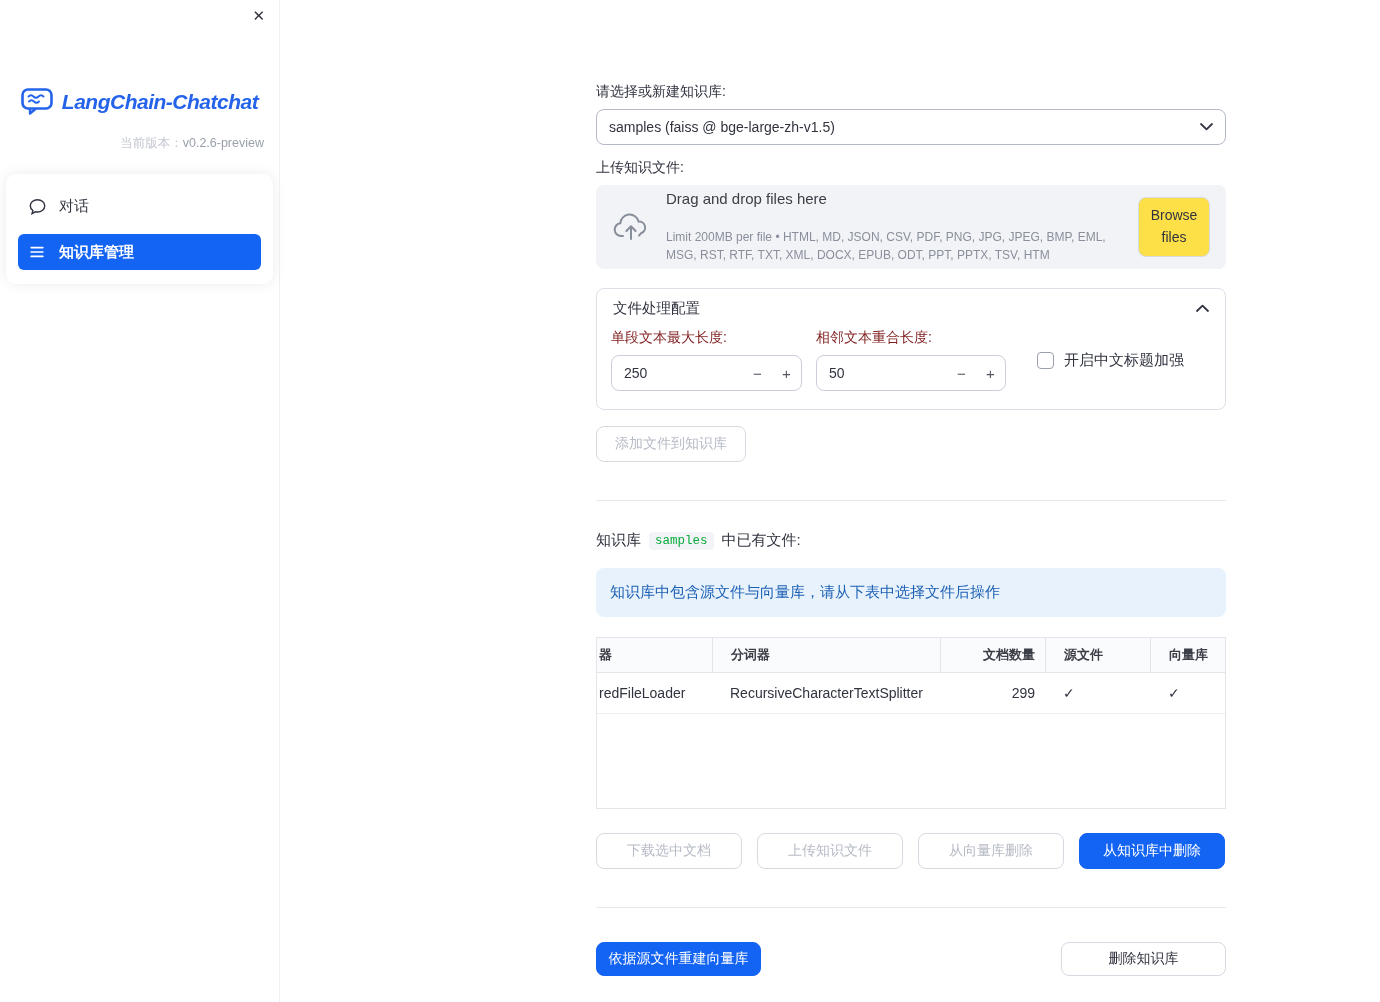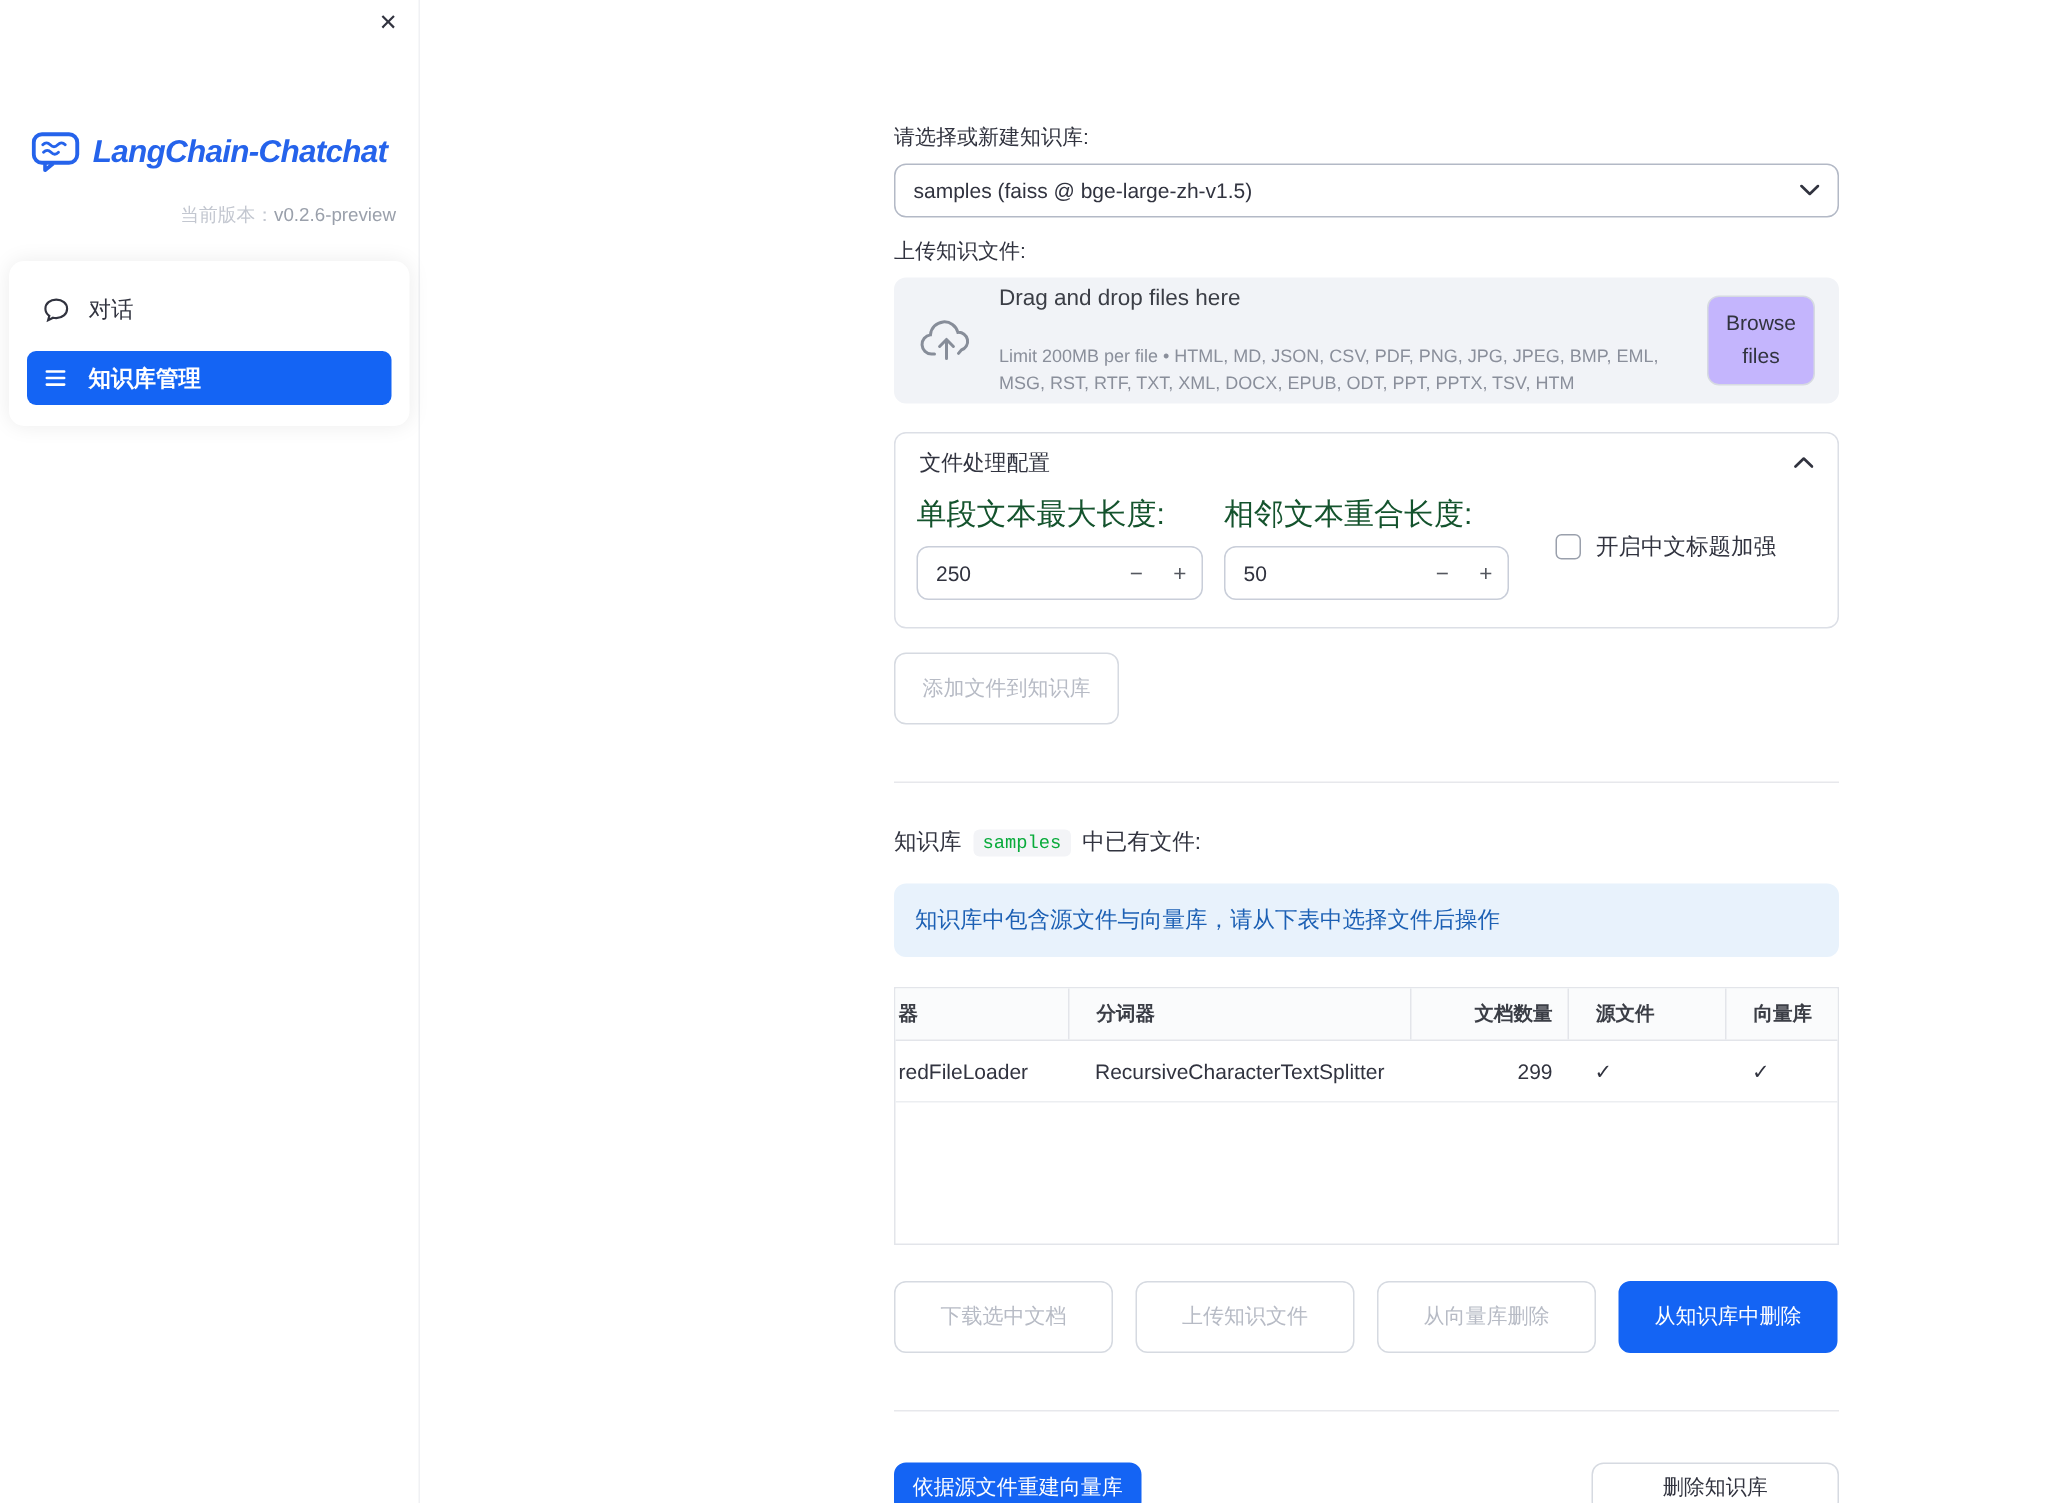--- a/index.html
+++ b/index.html
@@ -48,47 +48,47 @@
   }
 
   .uploader {
     background:#f1f3f7; border-radius:8px; padding:15px 16px; height:84px;
     display:flex; align-items:center; gap:16px;
   }
   .up-texts { flex:1; }
   .up-title { font-size:15px; color:#3b3e46; margin-bottom:22px; }
   .up-limit { font-size:12px; color:#8a8f9b; line-height:1.45; max-width:478px; }
   .browse-btn {
-    width:72px; padding:7px 8px; background:#c4b5fd; border:1px solid #d6dae1; border-radius:8px;
+    width:72px; padding:7px 8px; background:#fde047; border:1px solid #d6dae1; border-radius:8px;
     font-size:14px; color:#31333f; text-align:center; line-height:1.55; cursor:pointer;
     font-family:"Liberation Sans",sans-serif;
   }
 
   .expander { border:1px solid #dcdfe6; border-radius:8px; margin-top:19px; }
   .expander-header {
     display:flex; align-items:center; justify-content:space-between;
     height:38px; padding:0 16px; font-size:14.5px; color:#31333f; cursor:pointer;
   }
   .expander-body { display:flex; padding:2px 14px 18px; }
   .num-group1 { width:191px; }
   .num-group2 { width:190px; margin-left:14px; }
-  .num-label { font-size:20px; color:#14532d; margin-bottom:8px; }
+  .num-label { font-size:14px; color:#7f1d1d; margin-bottom:8px; }
   .num-input { height:36px; border:1px solid #c9ced9; border-radius:8px; background:#fff; display:flex; align-items:center; overflow:hidden; }
   .num-value {
     flex:1; min-width:0; padding-left:12px; border:none; outline:none; background:transparent;
     font-size:14px; color:#31333f; font-family:"Liberation Sans",sans-serif;
   }
   .step-btn { width:29px; text-align:center; color:#54575f; font-size:15px; cursor:pointer; background:none; border:none; font-family:"Liberation Sans",sans-serif; }
   .cb-wrap { margin-left:19px; display:flex; align-items:center; gap:10px;padding-left:12px; }
   .checkbox { width:17px; height:17px; border:1.6px solid #9aa0ac; border-radius:4px; background:#fff; cursor:pointer; flex:0 0 auto; }
   .cb-label { font-size:15px; color:#31333f; cursor:pointer; }
 
   .btn {
     display:inline-flex; align-items:center; justify-content:center;
-    height:48px; padding:0 18px; border-radius:8px; font-size:14px;
+    height:36px; padding:0 18px; border-radius:8px; font-size:14px;
     border:1px solid #d6dae1; background:#fff; color:#31333f; cursor:pointer;
     font-family:"Liberation Sans",sans-serif; white-space:nowrap;
   }
   .btn.disabled { color:#b7bbc5; cursor:default; }
   .btn.primary { background:#1464f4; border-color:#1464f4; color:#fff; }
   .add-btn { margin-top:16px; }
 
   .divider { border:none; border-top:1px solid #e7e8ec; }
   .divider.d1 { margin-top:38px; }
   .divider.d2 { margin-top:38px; }

